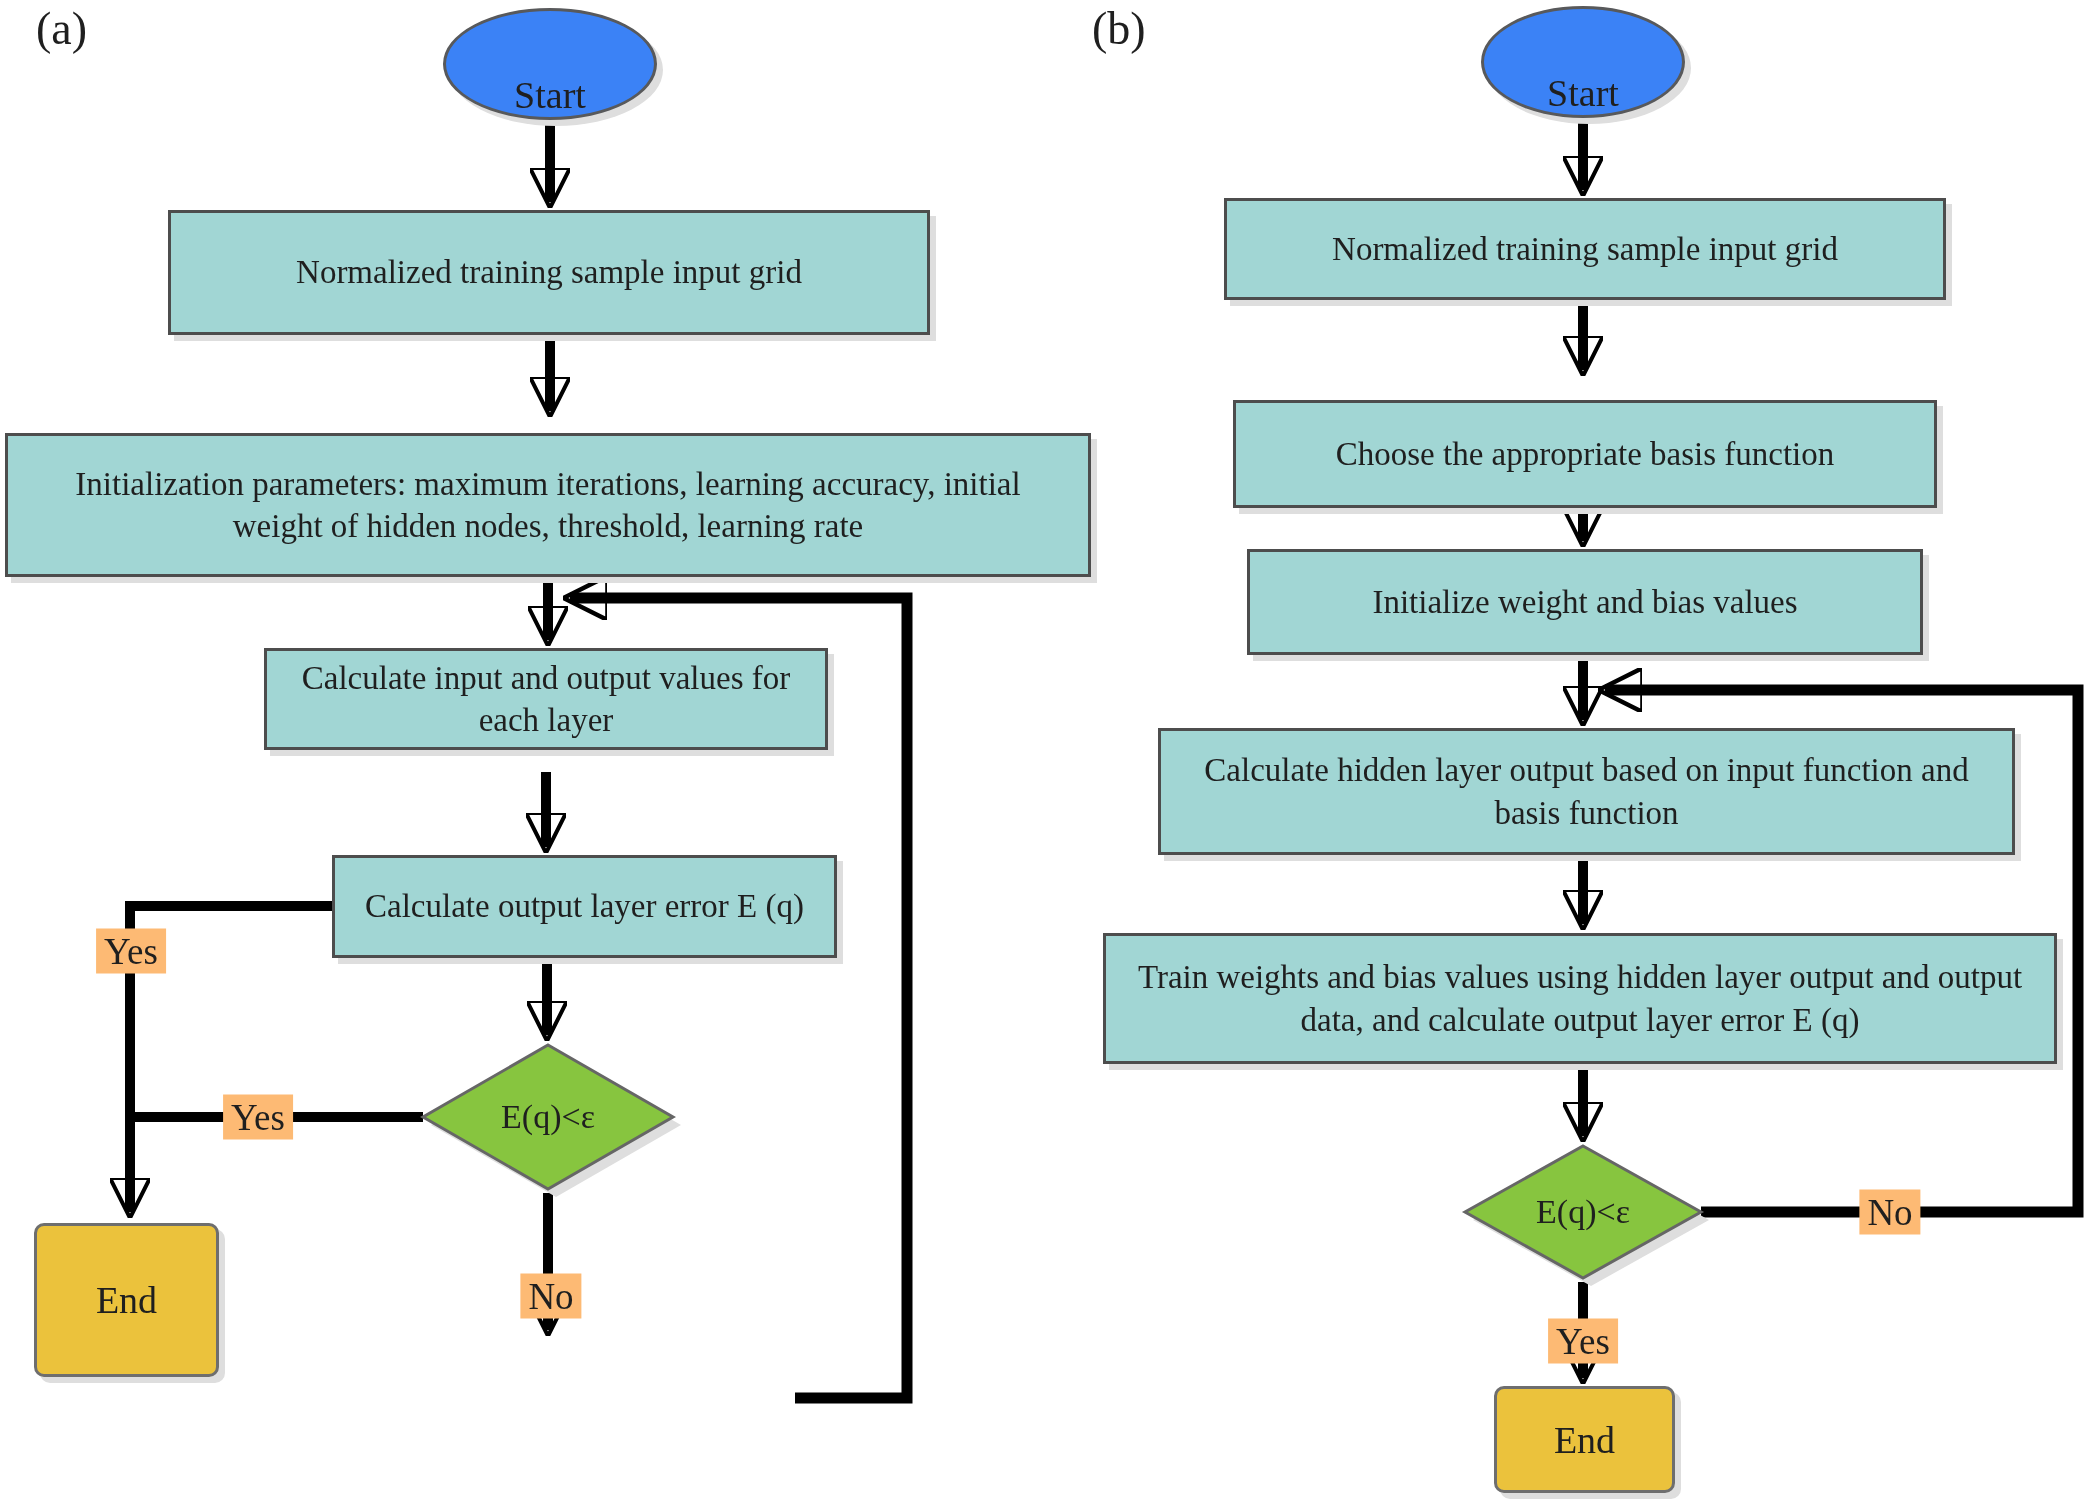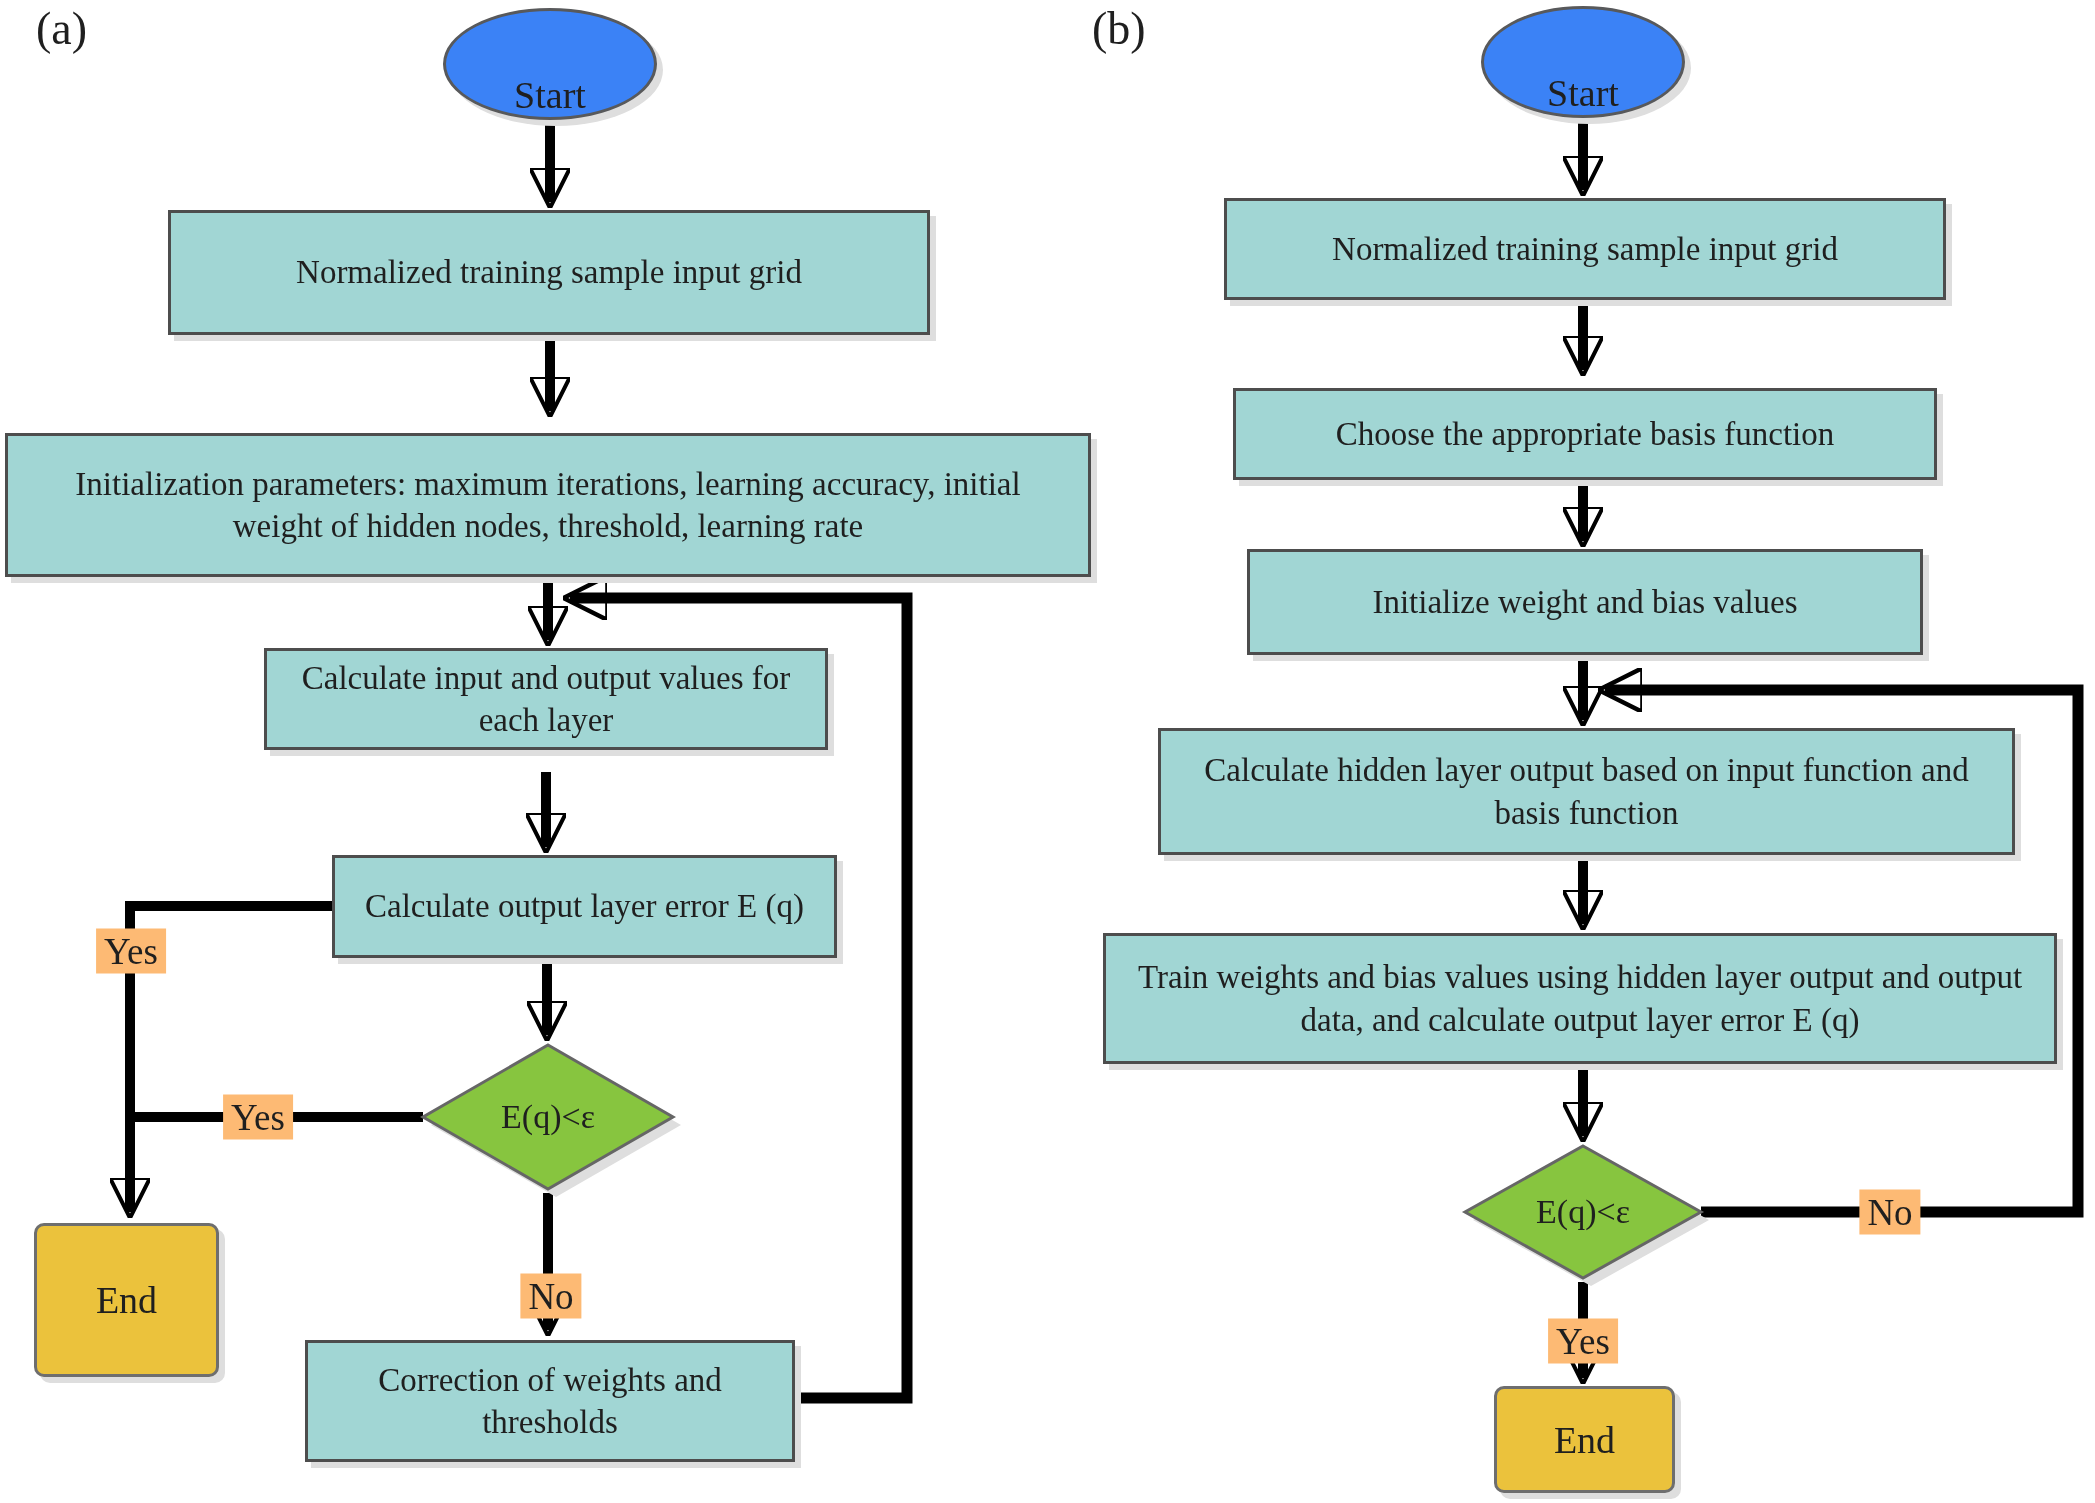--- a/index.html
+++ b/index.html
@@ -118,43 +118,40 @@
   <div class="node process pad20" style="left:264px;top:648px;width:564px;height:102px">
     <span>Calculate input and output values for each layer</span>
   </div>
 
   <div class="node process pad20" style="left:332px;top:855px;width:505px;height:103px">
     <span>Calculate output layer error E (q)</span>
   </div>
 
   <div class="center-label" style="left:548px;top:1117px">E(q)&lt;ε</div>
 
-  <div class="node process pad20" style="left:305px;top:1340px;width:490px;height:122px">
-    <span>Correction of weights and thresholds</span>
-  </div>
 
   <div class="node terminal-end" style="left:34px;top:1223px;width:185px;height:154px">
     <span>End</span>
   </div>
 
   <div class="edge-label" style="left:131px;top:951px">Yes</div>
   <div class="edge-label" style="left:258px;top:1117px">Yes</div>
   <div class="edge-label" style="left:551px;top:1296px">No</div>
 
   <div class="panel-label" style="left:1092px;top:2px">(b)</div>
 
   <div class="node terminal-start" style="left:1481px;top:6px;width:204px;height:112px">
     <span>Start</span>
   </div>
 
   <div class="node process" style="left:1224px;top:198px;width:722px;height:102px">
     <span>Normalized training sample input grid</span>
   </div>
 
-  <div class="node process" style="left:1233px;top:388px;width:704px;height:92px">
+  <div class="node process" style="left:1233px;top:400px;width:704px;height:108px">
     <span>Choose the appropriate basis function</span>
   </div>
 
   <div class="node process" style="left:1247px;top:549px;width:676px;height:106px">
     <span>Initialize weight and bias values</span>
   </div>
 
   <div class="node process pad20" style="left:1158px;top:728px;width:857px;height:127px">
     <span>Calculate hidden layer output based on input function and basis function</span>
   </div>

